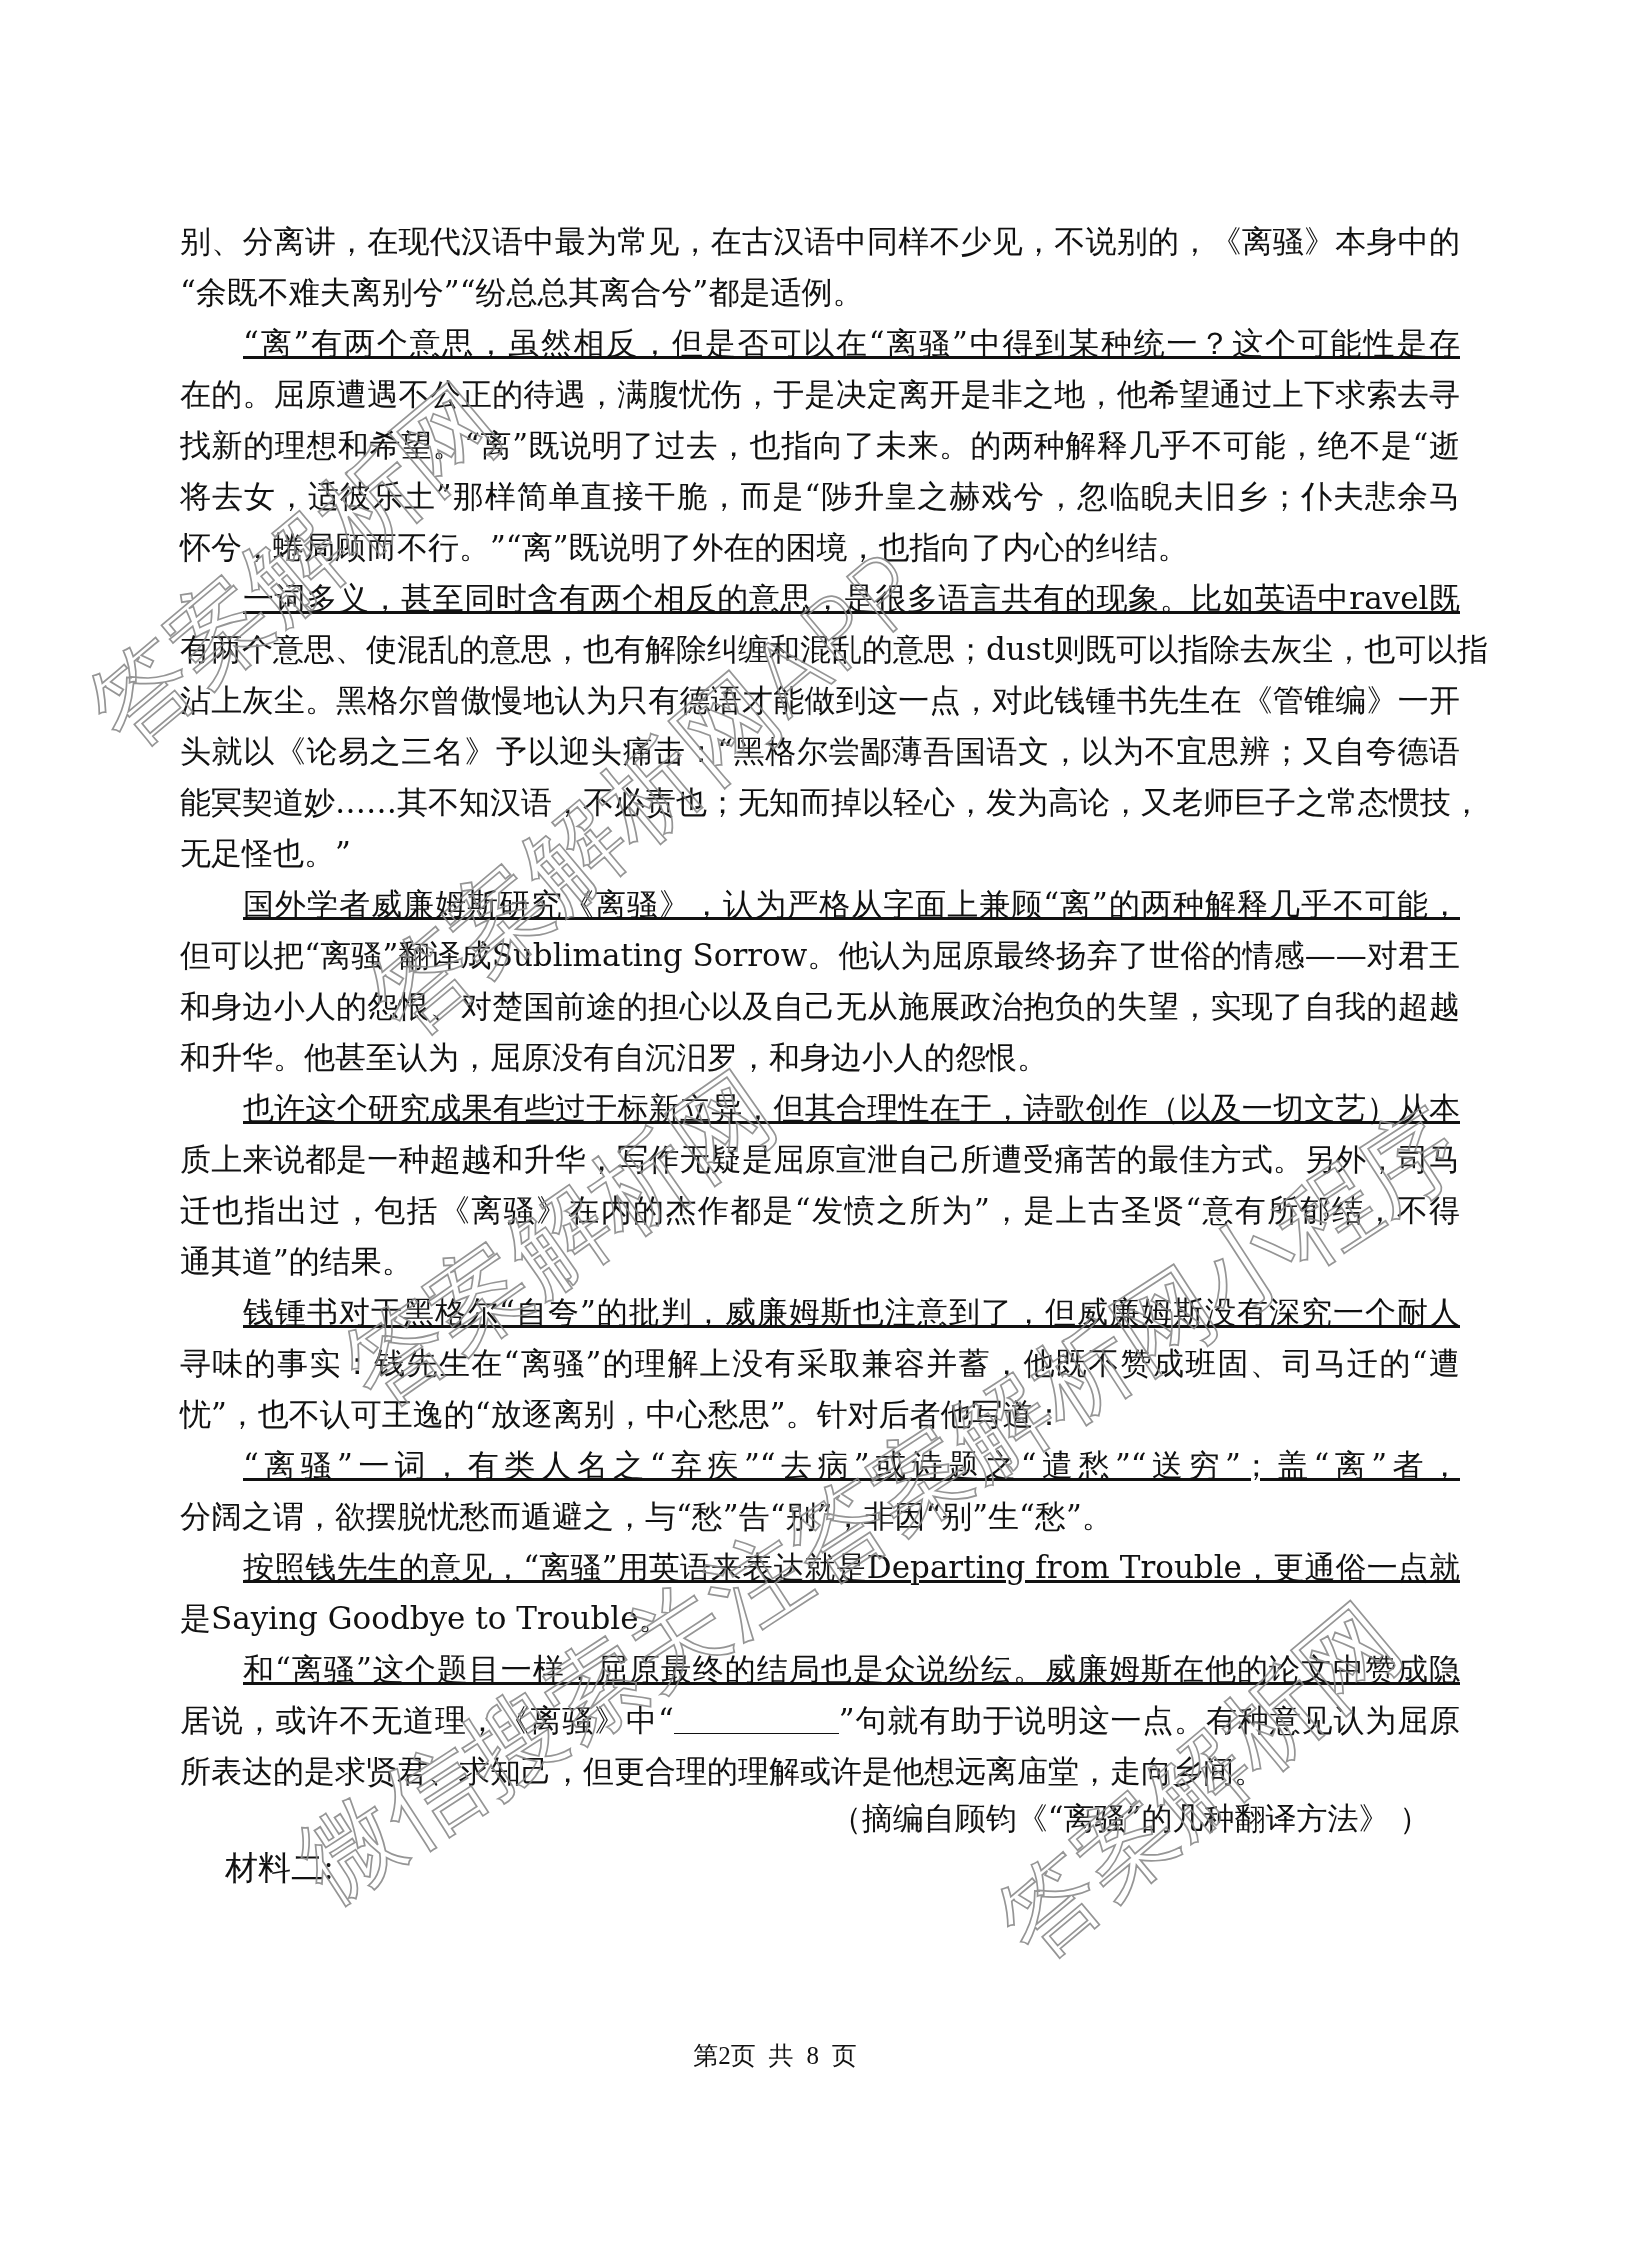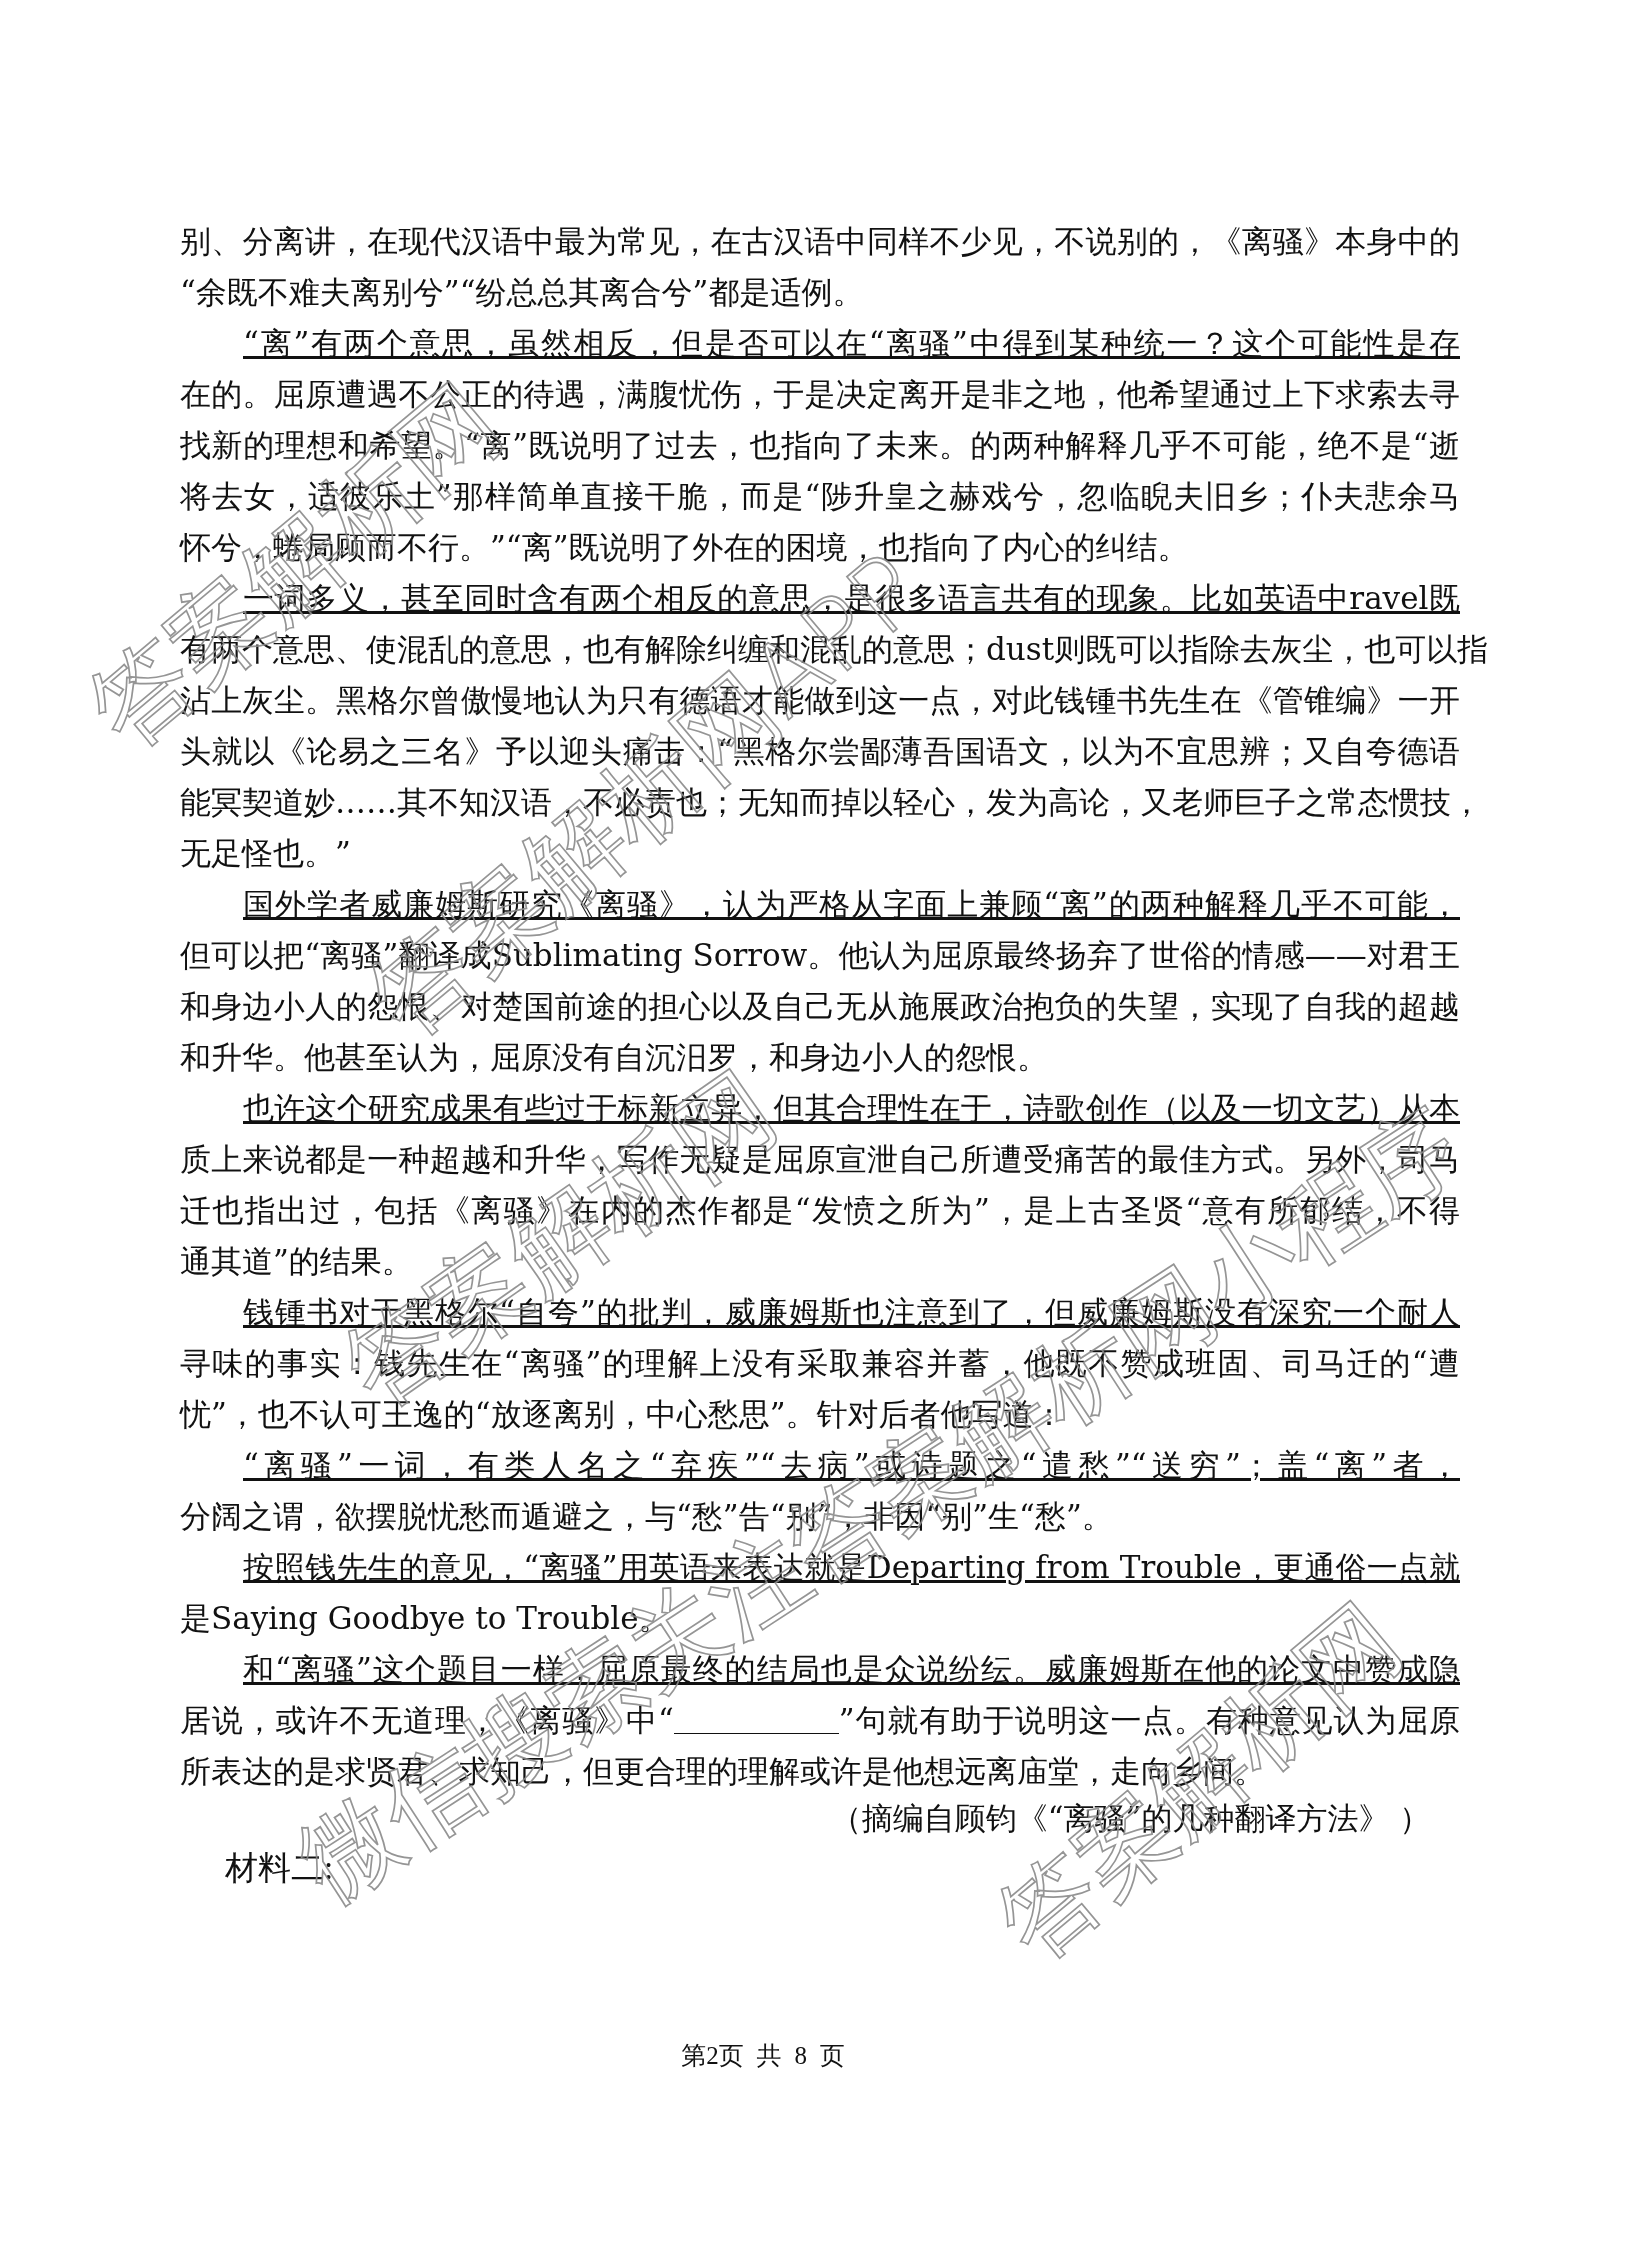--- a/index.html
+++ b/index.html
@@ -9,21 +9,21 @@
   .body-text { position: absolute; left: 180px; top: 216px; width: 1280px; }
   .line { height: 51px; line-height: 51px; font-size: 31px; white-space: nowrap;
           overflow: visible; text-align: justify; text-align-last: justify; letter-spacing: 0px; }
   .line.short { text-align-last: left; }
   .line.indent { padding-left: 63px; box-sizing: border-box; text-decoration: underline; }
   .citation { position: absolute; top: 1793px; left: 801px; width: 659px; height: 51px;
               line-height: 51px; font-size: 31px; text-align: center; white-space: nowrap; }
   .material-label { position: absolute; left: 225px; top: 1843px; font-size: 33px;
                     font-family: Liberation Serif, serif; line-height: 51px; }
   .footer { position: absolute; top: 2039px; left: 0; width: 1526px; text-align: center;
-            font-size: 25px; font-family: "Liberation Serif", "DejaVu Serif", serif; word-spacing: 6.6px; }
+            font-size: 25px; font-family: "Liberation Serif", "DejaVu Serif", serif; word-spacing: 6.6px; padding-left: 12px; }
   .watermark { position: absolute; font-family: "DejaVu Sans", "Liberation Sans", sans-serif;
                color: transparent; -webkit-text-stroke: 1.7px #8a8a8a; font-weight: 300;
                white-space: nowrap; transform-origin: left bottom; opacity: 0.9; pointer-events: none; }
   .blank { display: inline-block; border-bottom: 1.7px solid #111; width: 165px; height: 31px; vertical-align: -3.3px; }
 </style>
 </head>
 <body>
 
 <div class="page">
 

